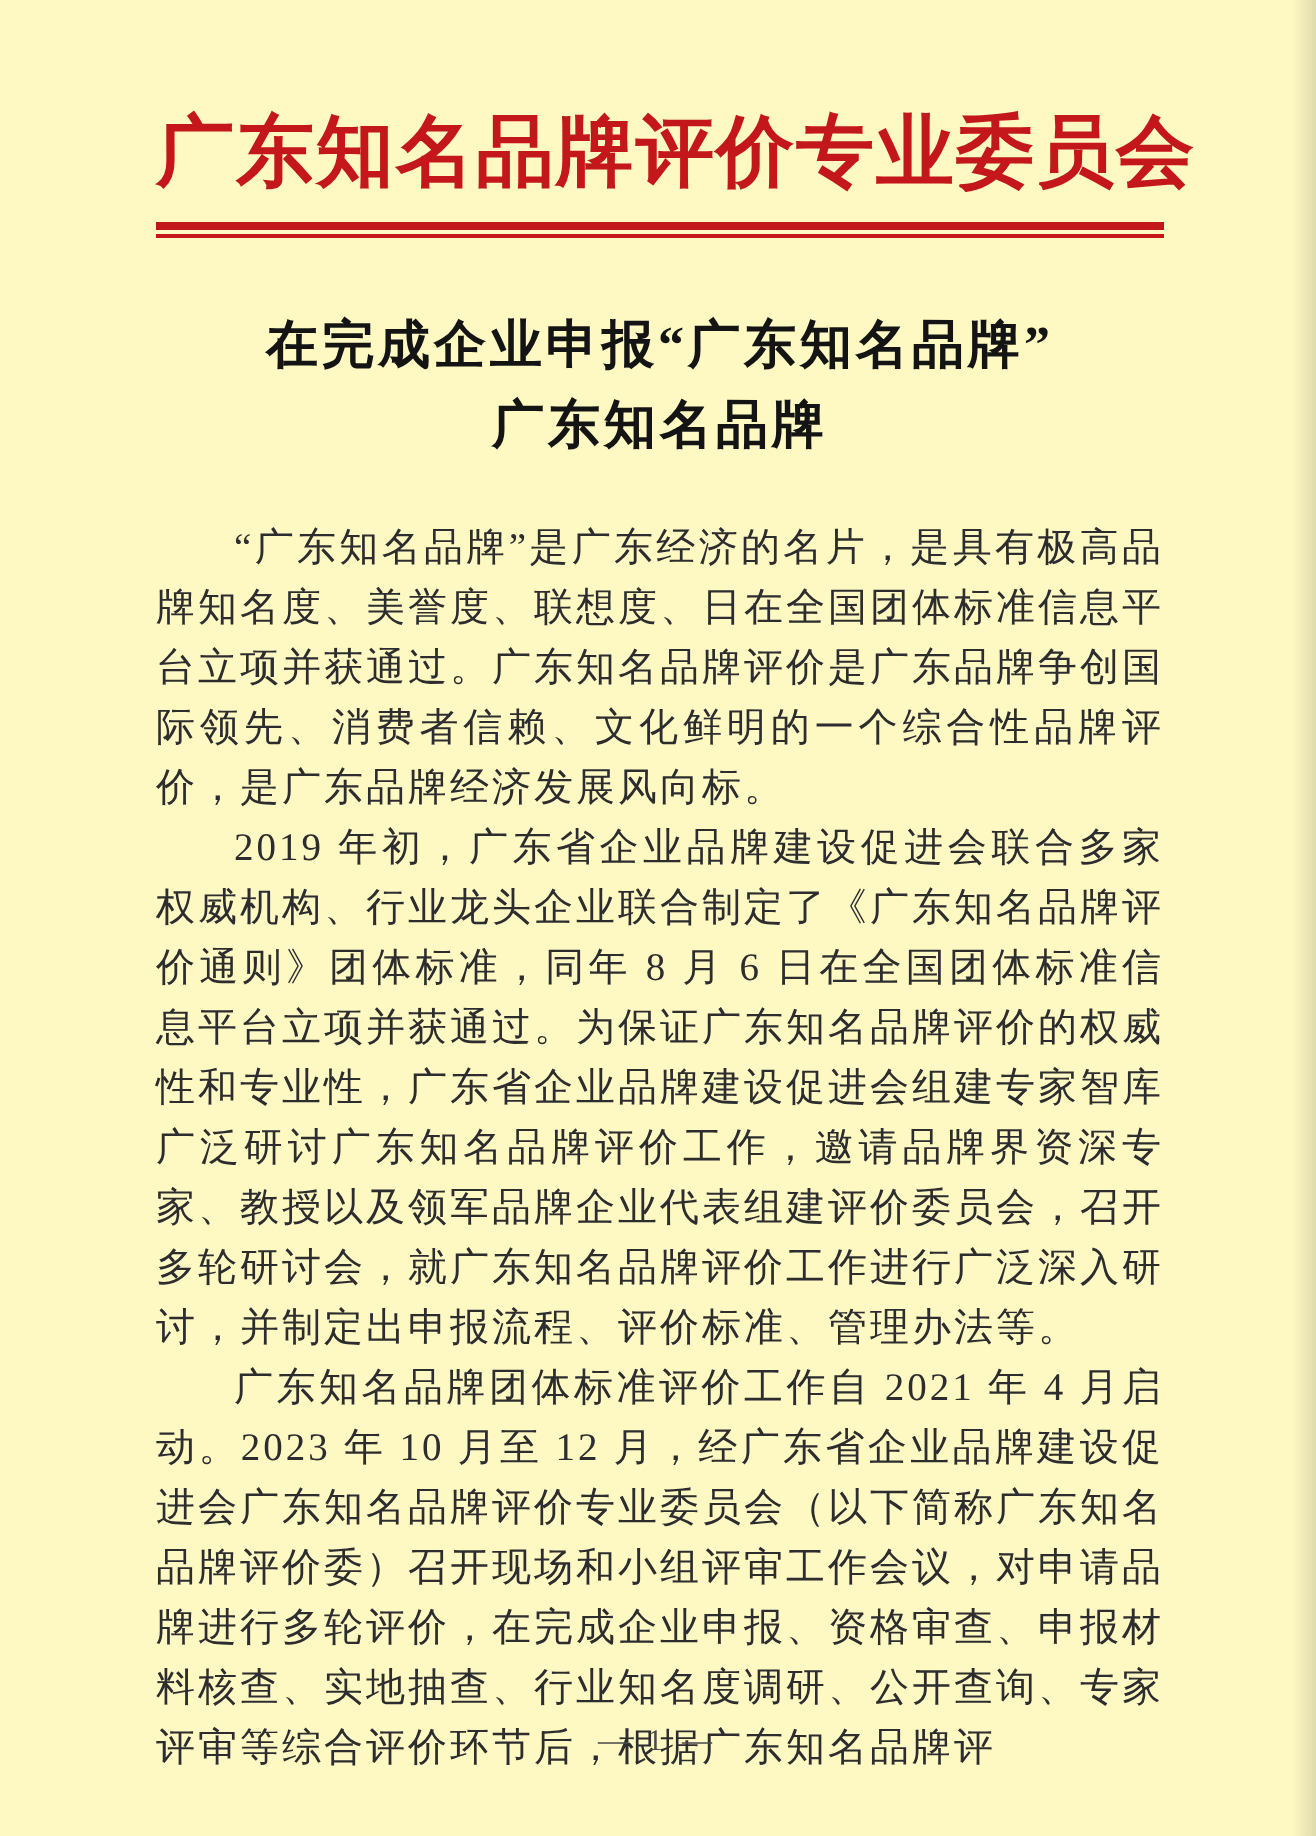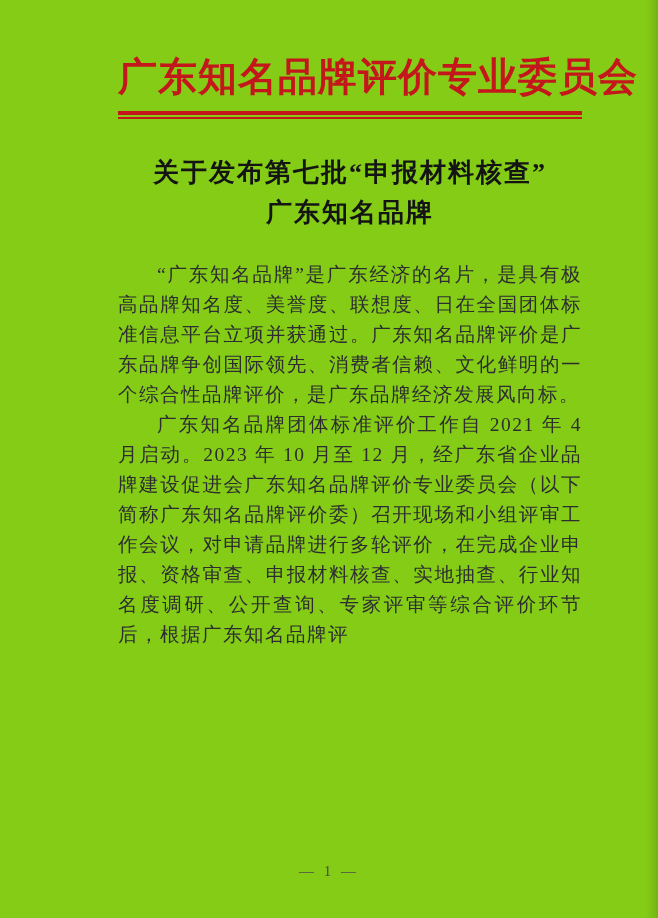--- a/index.html
+++ b/index.html
@@ -5,25 +5,25 @@
   html, body {
     margin: 0;
     padding: 0;
     background: #ffffff;
   }
   .page {
     position: relative;
     width: 658px;
     height: 918px;
     margin: 0 auto;
-    background: #84cc16;
+    background: #fef9c3;
     overflow: hidden;
     font-family: "Liberation Serif", "DejaVu Serif", serif;
     box-sizing: border-box;
-    padding: 54px 76px 0 118px;
+    padding: 54px 76px 0 78px;
   }
   
   .edge-shadow {
     position: absolute;
     top: 0;
     right: 0;
     width: 12px;
     height: 100%;
     background: linear-gradient(to right, rgba(0,0,0,0), rgba(0,0,0,0.12));
     pointer-events: none;
@@ -91,25 +91,26 @@
 <body>
 
 <div class="page">
 
   <div class="letterhead">
     <h1 class="org-name">广东知名品牌评价专业委员会</h1>
     <div class="red-rule"></div>
   </div>
 
   <h2 class="doc-title">
-    <span class="title-line">关于发布第七批“申报材料核查”</span>
+    <span class="title-line">在完成企业申报“广东知名品牌”</span>
     <span class="title-line">广东知名品牌</span>
   </h2>
 
   <div class="doc-body">
     <p>“广东知名品牌”是广东经济的名片，是具有极高品牌知名度、美誉度、联想度、日在全国团体标准信息平台立项并获通过。广东知名品牌评价是广东品牌争创国际领先、消费者信赖、文化鲜明的一个综合性品牌评价，是广东品牌经济发展风向标。</p>
+    <p>2019 年初，广东省企业品牌建设促进会联合多家权威机构、行业龙头企业联合制定了《广东知名品牌评价通则》团体标准，同年 8 月 6 日在全国团体标准信息平台立项并获通过。为保证广东知名品牌评价的权威性和专业性，广东省企业品牌建设促进会组建专家智库广泛研讨广东知名品牌评价工作，邀请品牌界资深专家、教授以及领军品牌企业代表组建评价委员会，召开多轮研讨会，就广东知名品牌评价工作进行广泛深入研讨，并制定出申报流程、评价标准、管理办法等。</p>
     <p>广东知名品牌团体标准评价工作自 2021 年 4 月启动。2023 年 10 月至 12 月，经广东省企业品牌建设促进会广东知名品牌评价专业委员会（以下简称广东知名品牌评价委）召开现场和小组评审工作会议，对申请品牌进行多轮评价，在完成企业申报、资格审查、申报材料核查、实地抽查、行业知名度调研、公开查询、专家评审等综合评价环节后，根据广东知名品牌评</p>
   </div>
 
   <div class="page-footer">— 1 —</div>
 
   <div class="edge-shadow"></div>
 </div>
 
 </body></html>

